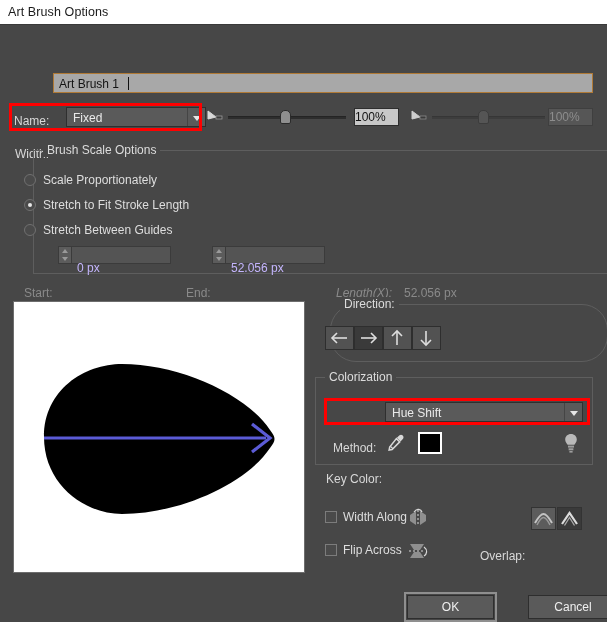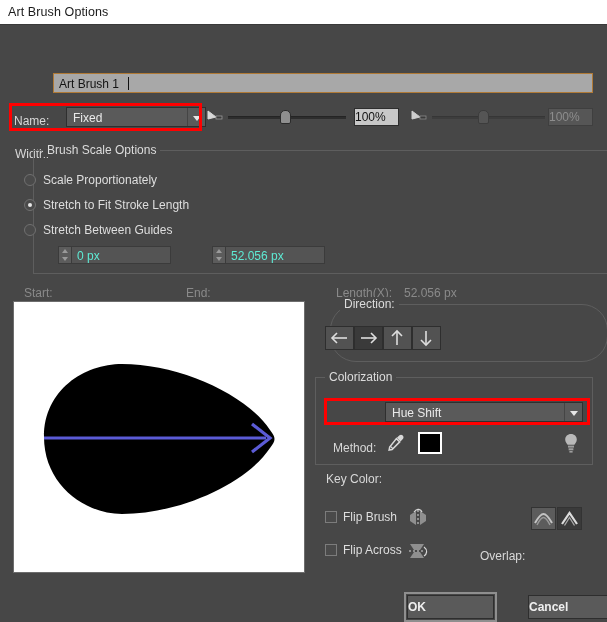--- a/index.html
+++ b/index.html
@@ -253,23 +253,23 @@
     content: "";
     position: absolute;
     left: 3px;
     border-left: 3px solid transparent;
     border-right: 3px solid transparent;
   }
   .spin::before { top: 2px; border-bottom: 4px solid #9a9a9a; }
   .spin::after  { bottom: 2px; border-top: 4px solid #9a9a9a; }
   .stepper-value {
     position: absolute;
-    left: 18px; top: 2px;
-    font-size: 12px;
-    color: #5eead4;
+    left: 18px; top: 14px;
+    font-size: 12px;
+    color: #c4b5fd;
   }
 
   
   .preview {
     position: absolute;
     left: 13px; top: 275px;
     width: 292px;
     height: 272px;
     background: #ffffff;
     border: 1px solid #6d6d6d;
@@ -343,23 +343,22 @@
 
   
   .btn {
     position: absolute;
     height: 24px;
     background: #5a5a5a;
     border: 1px solid #2e2e2e;
     box-sizing: border-box;
     color: #efefef;
     font-size: 12px;
-    text-align: left;
+    text-align: center;
     line-height: 22px;
-    font-weight: bold;
   }
   .btn-default {
     outline: 2px solid #8f8f8f;
     outline-offset: 1px;
   }
   .ok-btn { left: 407px; top: 569px; width: 87px; }
   .cancel-btn { left: 528px; top: 569px; width: 90px; }
 
   svg { display: block; }
 </style>
@@ -429,21 +428,21 @@
     <span class="spin"></span>
     <span class="stepper-value">0 px</span>
   </div>
 
   <div class="label label-dim" style="position:absolute; left:186px; top:224px;">End:</div>
   <div class="stepper-field" style="left:212px; top:220px; width:113px;">
     <span class="spin"></span>
     <span class="stepper-value">52.056 px</span>
   </div>
 
-  <div class="label label-dim" style="position:absolute; left:336px; top:224px;">Length(X):</div>
+  <div class="label label-dim" style="position:absolute; left:336px; top:224px;font-style:italic;">Length(X):</div>
   <div class="label label-dim" style="position:absolute; left:404px; top:224px;">52.056 px</div>
 
   <div class="preview">
     <svg width="290" height="270" viewBox="0 0 290 270">
       <path d="M30,135
                C30,88 70,62 108,62
                C165,62 232,92 256,128
                C262,136 262,138 256,146
                C232,182 165,212 108,212
                C70,212 30,182 30,135 Z" fill="#000000"></path>
@@ -506,21 +505,21 @@
       <path d="M9,2 C5.6,2 3.2,4.4 3.2,7.6 C3.2,10.0 4.8,11.4 5.6,12.8 L12.4,12.8 C13.2,11.4 14.8,10.0 14.8,7.6 C14.8,4.4 12.4,2 9,2 Z" fill="#b9b9b9"></path>
       <rect x="6.0" y="13.6" width="6" height="2" fill="#9e9e9e"></rect>
       <rect x="6.6" y="16.3" width="4.8" height="2" fill="#9e9e9e"></rect>
       <rect x="7.4" y="19.0" width="3.2" height="1.6" fill="#9e9e9e"></rect>
     </svg>
   </div>
 
 
   <div class="check-row" style="left:325px; top:484px;">
     <span class="checkbox"></span>
-    <span class="check-label">Flip Brush</span>
+    <span class="check-label">Width Along</span>
   </div>
   <div style="position:absolute; left:407px; top:482px;">
     <svg width="22" height="20" viewBox="0 0 22 20">
       <path d="M9,3 L9,17 L3,13 L3,7 Z" fill="#8f8f8f"></path>
       <path d="M13,3 L13,17 L19,13 L19,7 Z" fill="#8f8f8f"></path>
       <line x1="11" y1="2" x2="11" y2="18" stroke="#d8d8d8" stroke-width="1" stroke-dasharray="2,2"></line>
       <path d="M7,4 C10,0 14,1 15,4" fill="none" stroke="#d8d8d8" stroke-width="1.2"></path>
     </svg>
   </div>
 

